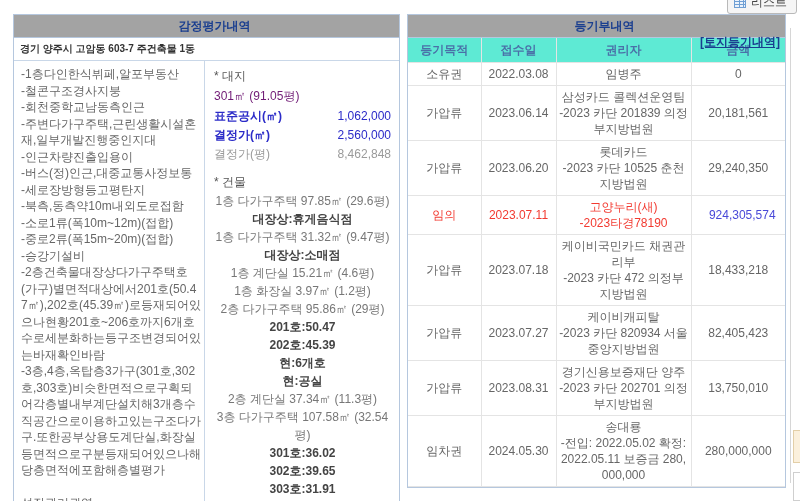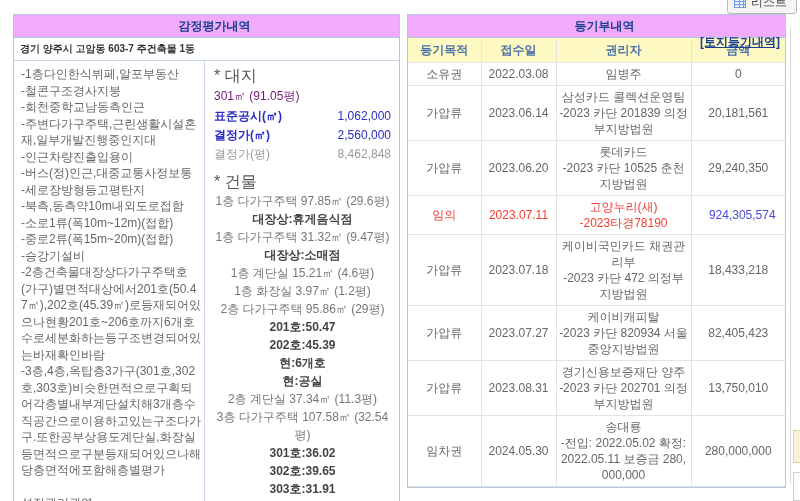--- a/index.html
+++ b/index.html
@@ -5,48 +5,48 @@
   html,body{margin:0;padding:0;}
   body{
     width:800px;height:501px;overflow:hidden;position:relative;background:#fff;
     font-family:"Liberation Sans","DejaVu Sans",sans-serif;
   }
   .panel{position:absolute;top:14px;background:#fff;border:1px solid #b5c7de;box-sizing:border-box;}
   .left-panel{left:13px;width:387px;height:620px;}
   .right-panel{left:407px;width:379px;}
 
   .panel-title{
-    height:22px;line-height:22px;background:#f0abfc;border-bottom:1px solid #b5c7de;
+    height:22px;line-height:22px;background:#a3a3a3;border-bottom:1px solid #b5c7de;
     color:#1a3e8f;font-weight:bold;font-size:12px;text-align:center;position:relative;padding-left:16px;
   }
   .sub-title{position:absolute;right:5px;top:16px;color:#1a3e8f;font-weight:bold;font-size:12px;cursor:pointer;text-decoration:underline;}
 
   .address-row{
     height:22px;line-height:22px;padding:0 6px;font-weight:bold;color:#333;
     font-size:10px;border-bottom:1px solid #c9d7e8;white-space:nowrap;overflow:hidden;
   }
   .appraisal-body{display:flex;align-items:stretch;}
   .notes-col{width:191px;border-right:1px solid #c9d7e8;padding:5px 2px 5px 7px;box-sizing:border-box;min-height:560px;}
   .note-line{font-size:12px;line-height:16.5px;color:#666;word-break:break-all;min-height:16.5px;}
   .zone-spacer{height:16px;}
   .values-col{flex:1;padding:5px 8px 5px 9px;box-sizing:border-box;}
-  .sec-label{font-size:16px;color:#555;line-height:20px;}
+  .sec-label{font-size:12px;color:#555;line-height:20px;}
   .area-line{font-size:12px;color:#701a75;line-height:21px;}
   .land-row{display:flex;justify-content:space-between;font-size:12px;line-height:19px;}
   .land-row .lbl{font-weight:bold;}
   .land-row.blue{color:#2b2bc8;}
   .land-row.gray{color:#9a9a9a;}
   .land-row.gray .lbl{font-weight:normal;}
   .bldg-gap{height:8px;}
   .bldg-line{font-size:12px;color:#777;line-height:18px;word-break:break-all;text-align:center;}
   .bldg-line.bold{color:#444;font-weight:bold;}
 
   .reg-table{border-collapse:collapse;width:377px;table-layout:fixed;}
   .reg-table th{
-    background:#fef9c3;color:#4a71a8;font-weight:bold;font-size:12px;height:22px;
+    background:#5eead4;color:#4a71a8;font-weight:bold;font-size:12px;height:22px;
     border-right:1px solid #e4e4e4;border-bottom:1px solid #e4e4e4;
   }
   .reg-table td{
     font-size:12px;color:#666;text-align:center;padding:3px 2px;line-height:16px;
     vertical-align:middle;border-right:1px solid #e4e4e4;border-bottom:1px solid #e4e4e4;
     word-break:break-all;
   }
   .reg-table th:last-child,.reg-table td:last-child{border-right:none;}
   .holder-cell{white-space:pre-line;}
   .amount-cell{color:#888;}

